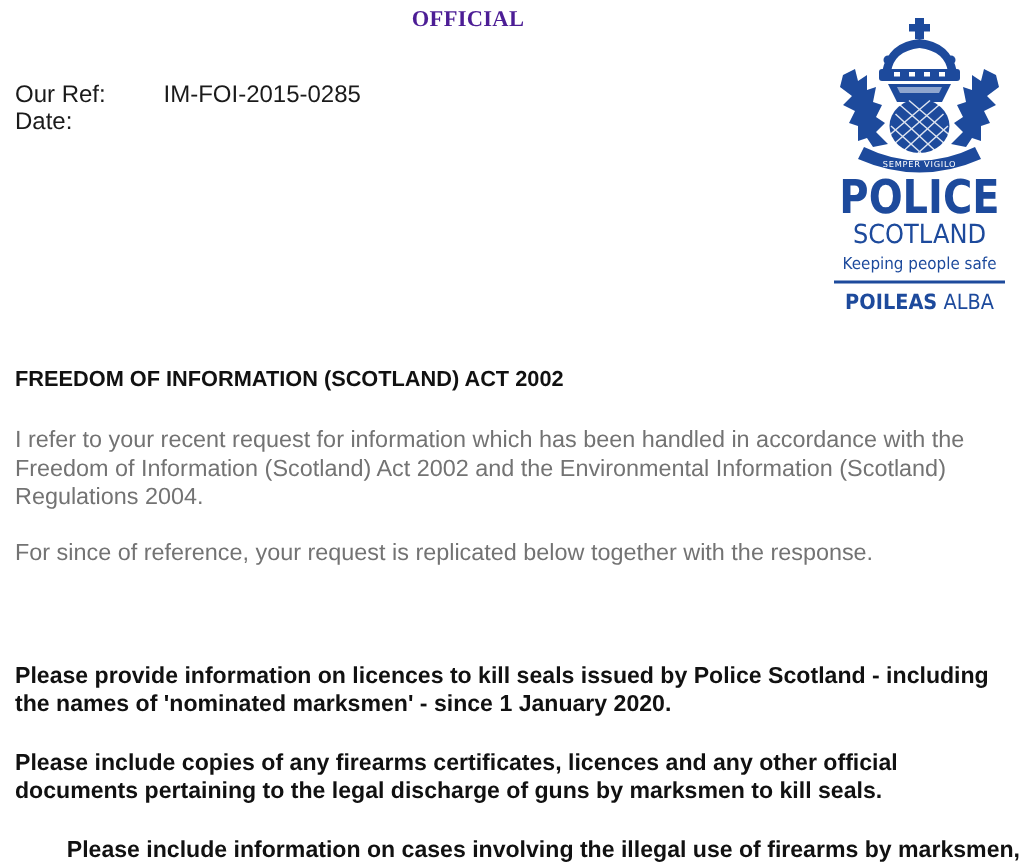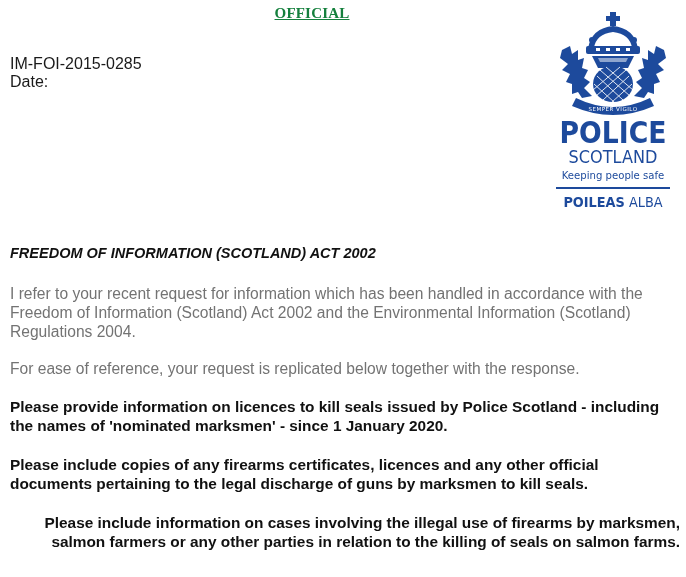--- a/index.html
+++ b/index.html
@@ -17,23 +17,22 @@
     }
     .classification {
       position: absolute;
       left: 0;
       width: 624px;
       top: 5px;
       text-align: center;
       font-family: "Liberation Serif", serif;
       font-weight: bold;
       font-size: 15px;
-      color: #15803d;
+      color: #4c1d95;
       letter-spacing: 0.2px;
-      text-decoration: underline;
     }
     .ref-block {
       position: absolute;
       left: 10px;
       top: 55px;
       font-size: 16px;
       line-height: 18px;
     }
     .ref-row {
       display: flex;
@@ -100,48 +99,49 @@
       transform-origin: center;
     }
     .logo-gaelic .strong { font-weight: bold; }
     .heading {
       position: absolute;
       left: 10px;
       top: 245px;
       font-size: 14.5px;
       font-weight: bold;
       color: #111111;
-      font-style: italic;
     }
     .para {
       position: absolute;
       left: 10px;
       width: 670px;
       font-size: 15.6px;
       line-height: 19px;
       color: #737373;
     }
     .para.p1 { top: 284px; }
     .para.p2 { top: 359px; }
     .para.bold {
       font-weight: bold;
       font-size: 15.4px;
       color: #111111;
+      margin-top: 44px;
     }
     .para.q1 { top: 397px; }
     .para.q2 { top: 455px; }
     .para.q3 { top: 513px; text-align: right; }
   </style>
 </head>
 <body>
 
 <div class="classification">OFFICIAL</div>
 
 <div class="ref-block">
   <div class="ref-row">
+    <span class="ref-label">Our Ref:</span>
     <span>IM-FOI-2015-0285</span>
   </div>
   <div class="ref-row">
     <span class="ref-label">Date:</span>
   </div>
 </div>
 
 <div class="logo">
   <svg width="130" height="108" viewBox="0 0 130 108">
     <g fill="#1d4a9c">
@@ -192,17 +192,17 @@
   <div class="logo-rule"></div>
   <div class="logo-text logo-gaelic">
     <span class="strong">POILEAS</span>
     <span>ALBA</span>
   </div>
 </div>
 
 <div class="heading">FREEDOM OF INFORMATION (SCOTLAND) ACT 2002</div>
 
 <div class="para p1">I refer to your recent request for information which has been handled in accordance with the Freedom of Information (Scotland) Act 2002 and the Environmental Information (Scotland) Regulations 2004.</div>
-<div class="para p2">For ease of reference, your request is replicated below together with the response.</div>
+<div class="para p2">For since of reference, your request is replicated below together with the response.</div>
 
 <div class="para bold q1">Please provide information on licences to kill seals issued by Police Scotland - including the names of 'nominated marksmen' - since 1 January 2020.</div>
 <div class="para bold q2">Please include copies of any firearms certificates, licences and any other official documents pertaining to the legal discharge of guns by marksmen to kill seals.</div>
 <div class="para bold q3">Please include information on cases involving the illegal use of firearms by marksmen, salmon farmers or any other parties in relation to the killing of seals on salmon farms.</div>
 
 </body></html>

